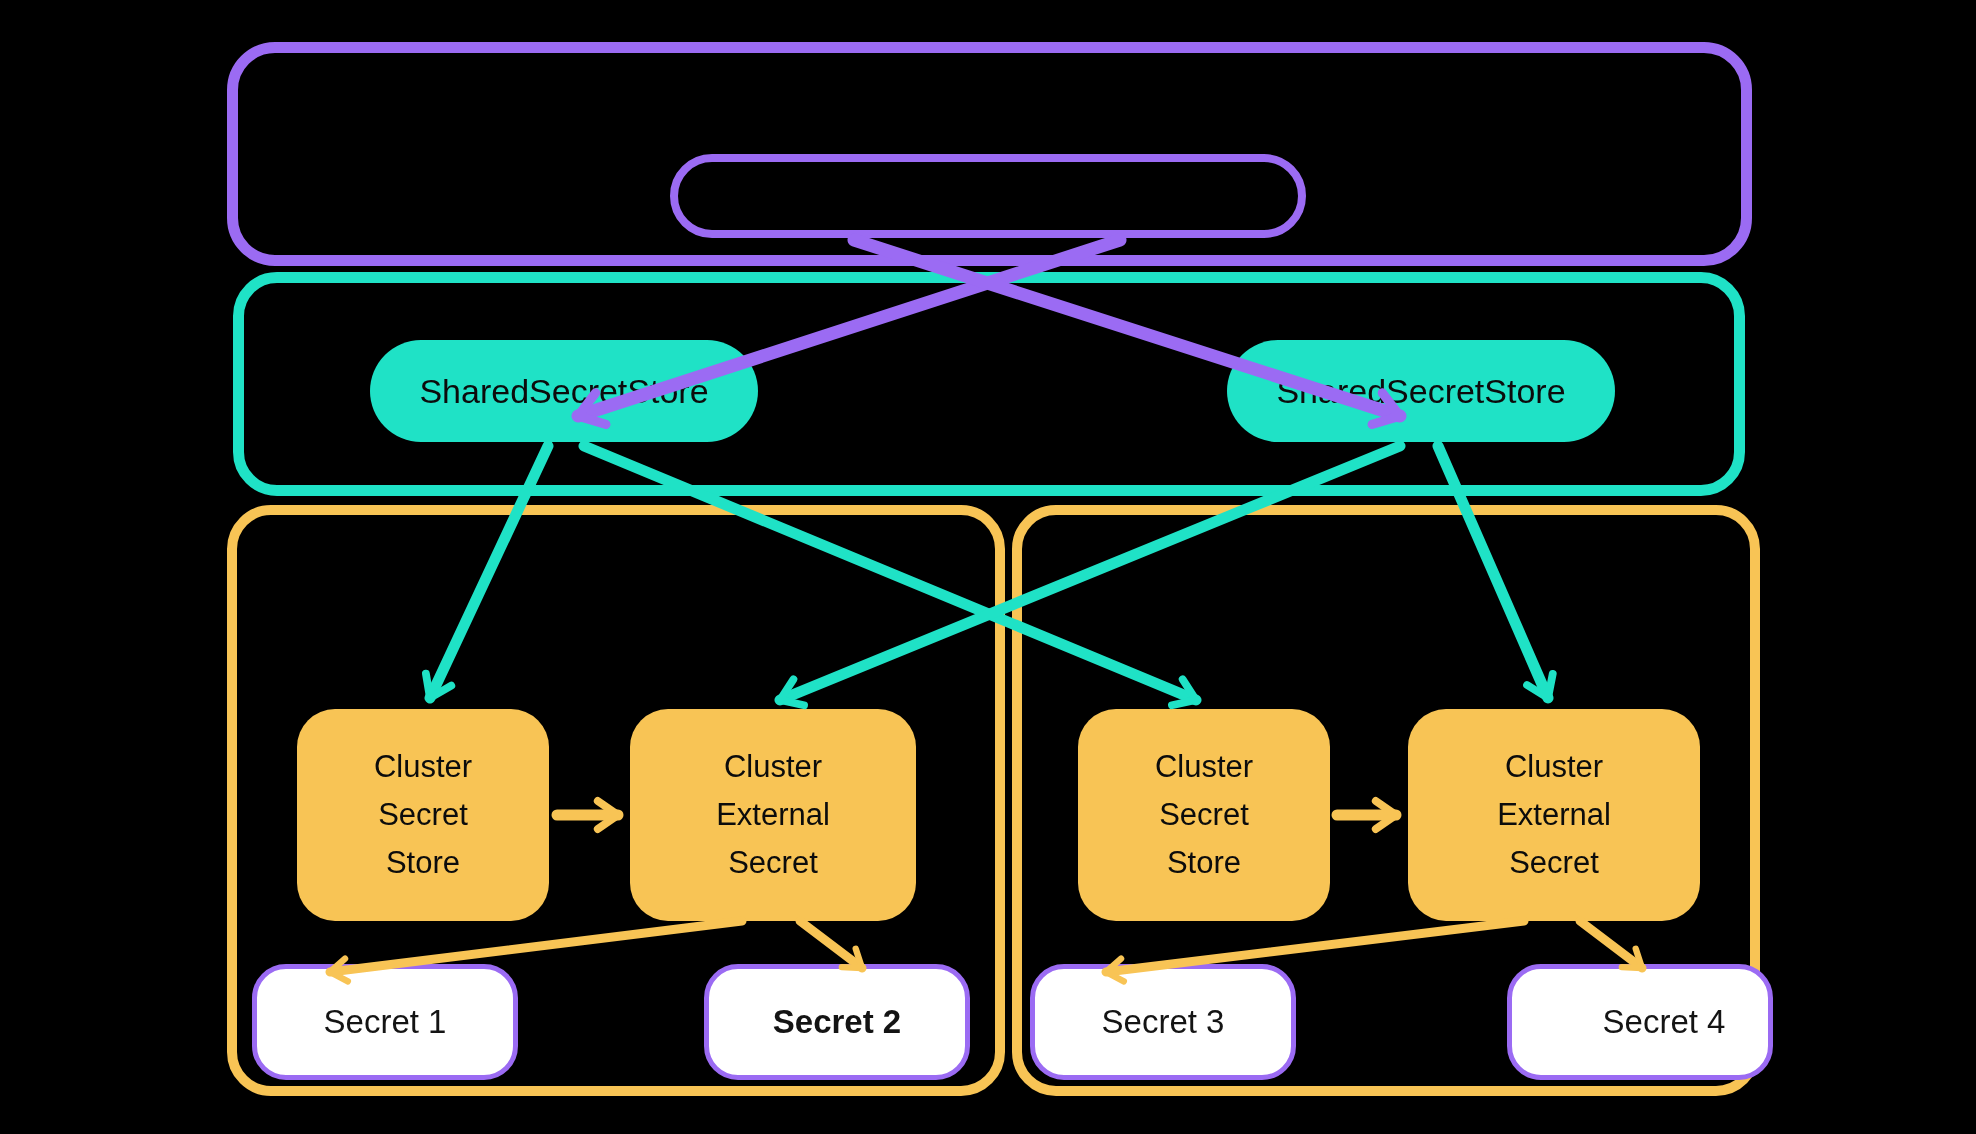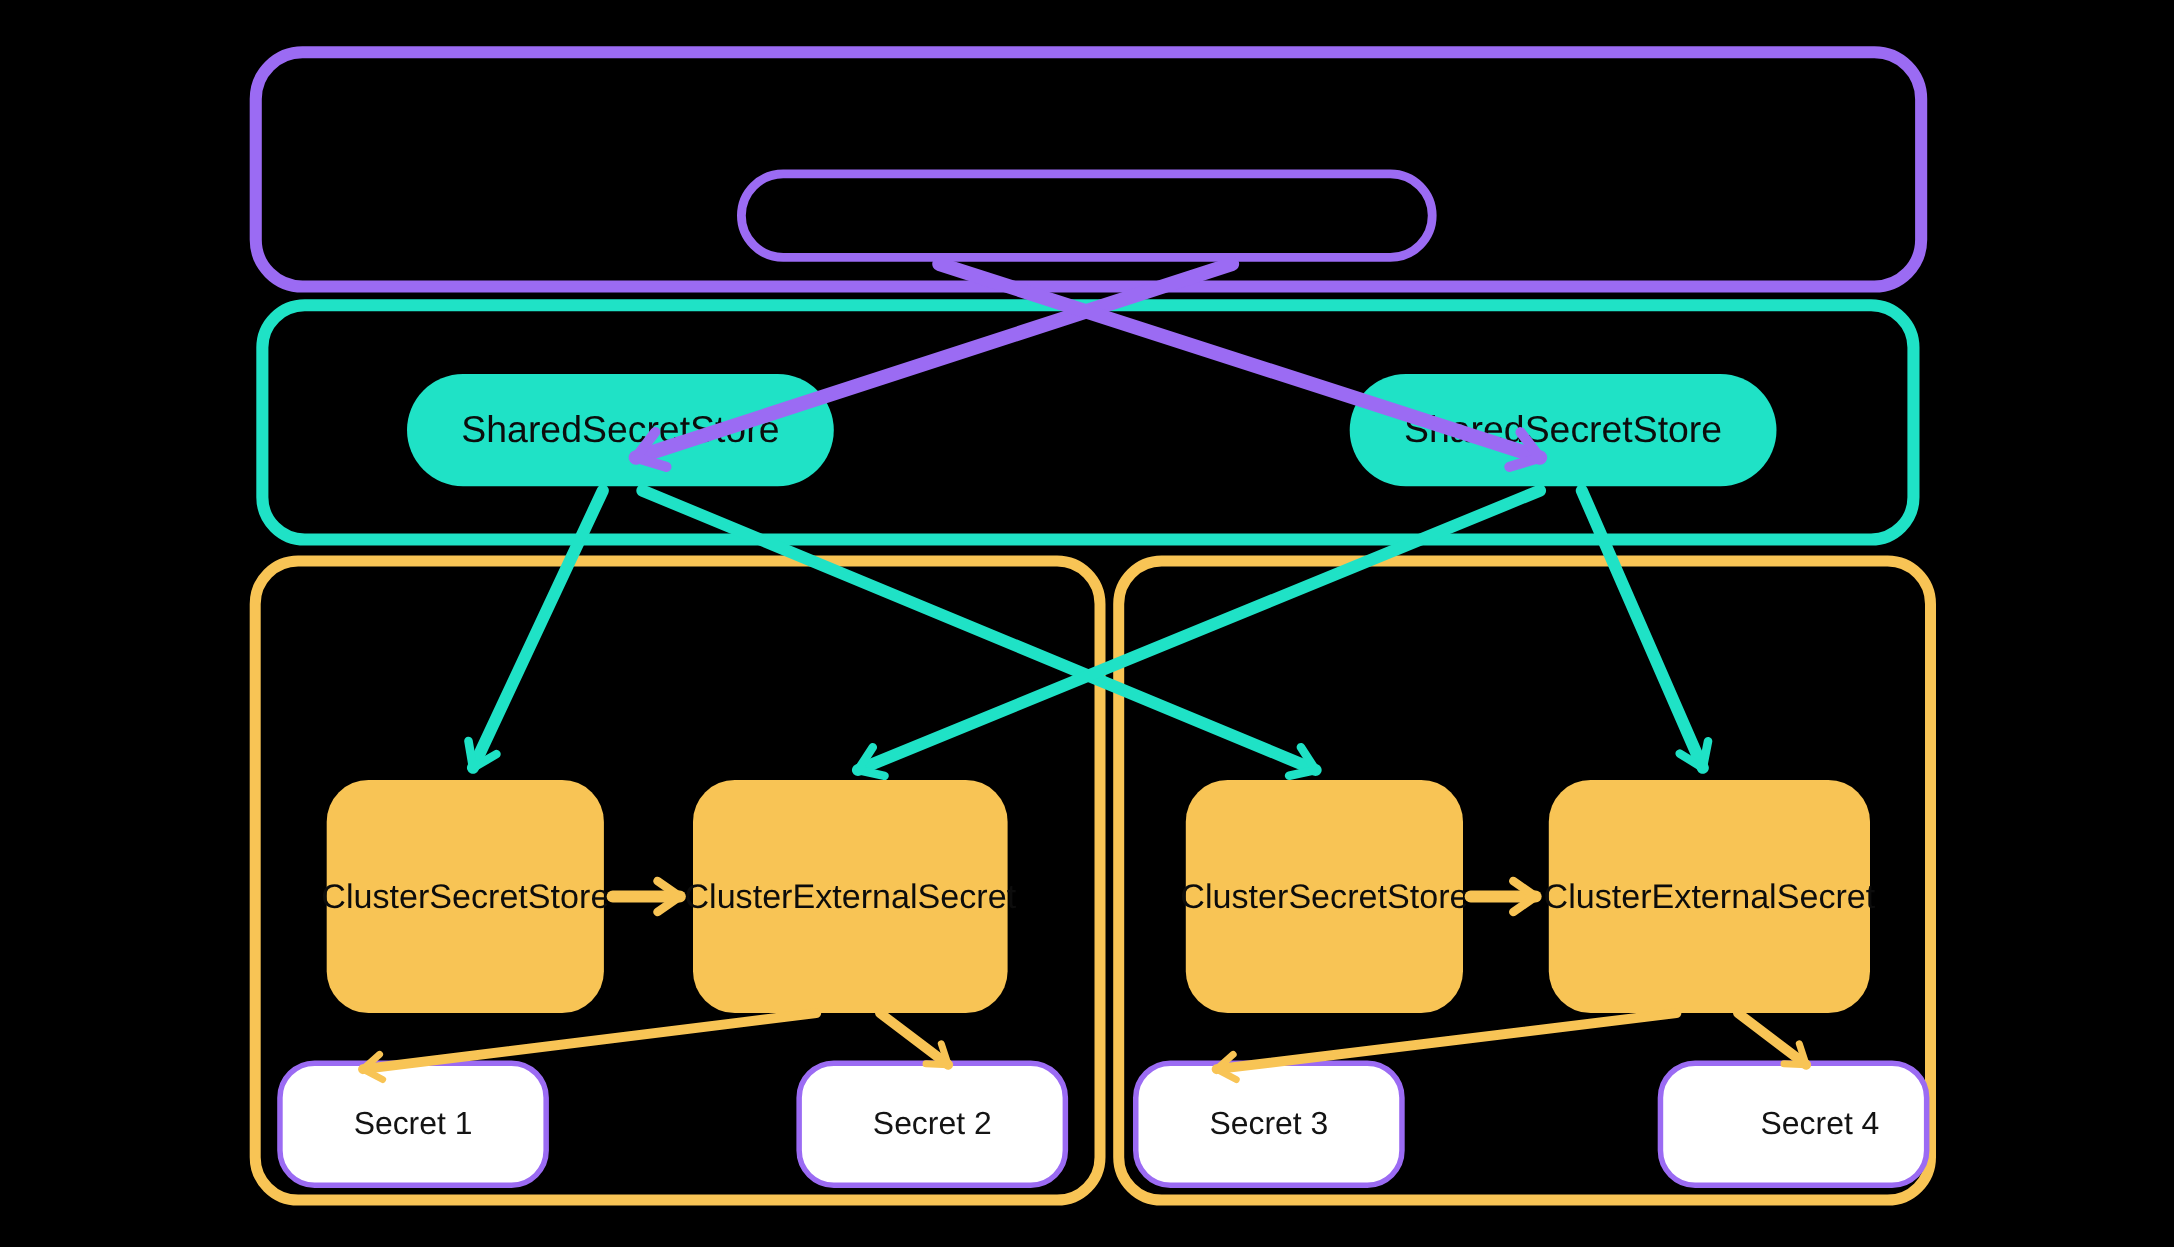--- a/index.html
+++ b/index.html
@@ -17,31 +17,31 @@
   .wl-left{left:227px;width:778px;}
   .wl-right{left:1012px;width:748px;}
 
   
   .sss{background:#1fe2c6;border-radius:51px;display:flex;align-items:center;justify-content:center;
        top:340px;width:388px;height:102px;font-size:34px;color:#0c0c0c;}
   .sss-left{left:370px;}
   .sss-right{left:1227px;}
 
   
-  .cbox{background:#f8c455;border-radius:38px;display:flex;flex-direction:row;align-items:center;
+  .cbox{background:#f8c455;border-radius:38px;display:flex;flex-direction:column;align-items:center;
         justify-content:center;top:709px;height:212px;font-size:31px;line-height:48px;color:#0c0c0c;text-align:center;}
   .cb1{left:297px;width:252px;}
   .cb2{left:630px;width:286px;}
   .cb3{left:1078px;width:252px;}
   .cb4{left:1408px;width:292px;}
 
   
   .secret{background:#ffffff;border:5px solid #9b6bf3;border-radius:34px;display:flex;align-items:center;
-          justify-content:center;top:964px;width:247px;height:116px;font-size:29px;color:#141414;}
-  .s1{left:252px;} .s2{left:724px;} .s3{left:1030px;} .s4{left:1507px;padding-left:48px;}
+          justify-content:center;top:964px;width:266px;height:116px;font-size:33px;color:#141414;}
+  .s1{left:252px;} .s2{left:704px;font-weight:bold;} .s3{left:1030px;} .s4{left:1507px;padding-left:48px;}
 
   .arrows{position:absolute;left:0;top:0;width:1976px;height:1134px;pointer-events:none;z-index:5;}
 </style>
 </head>
 <body>
 
 <div class="stage">
 
   <div class="abs mgmt-box"></div>
   <div class="abs inner-pill"></div>

